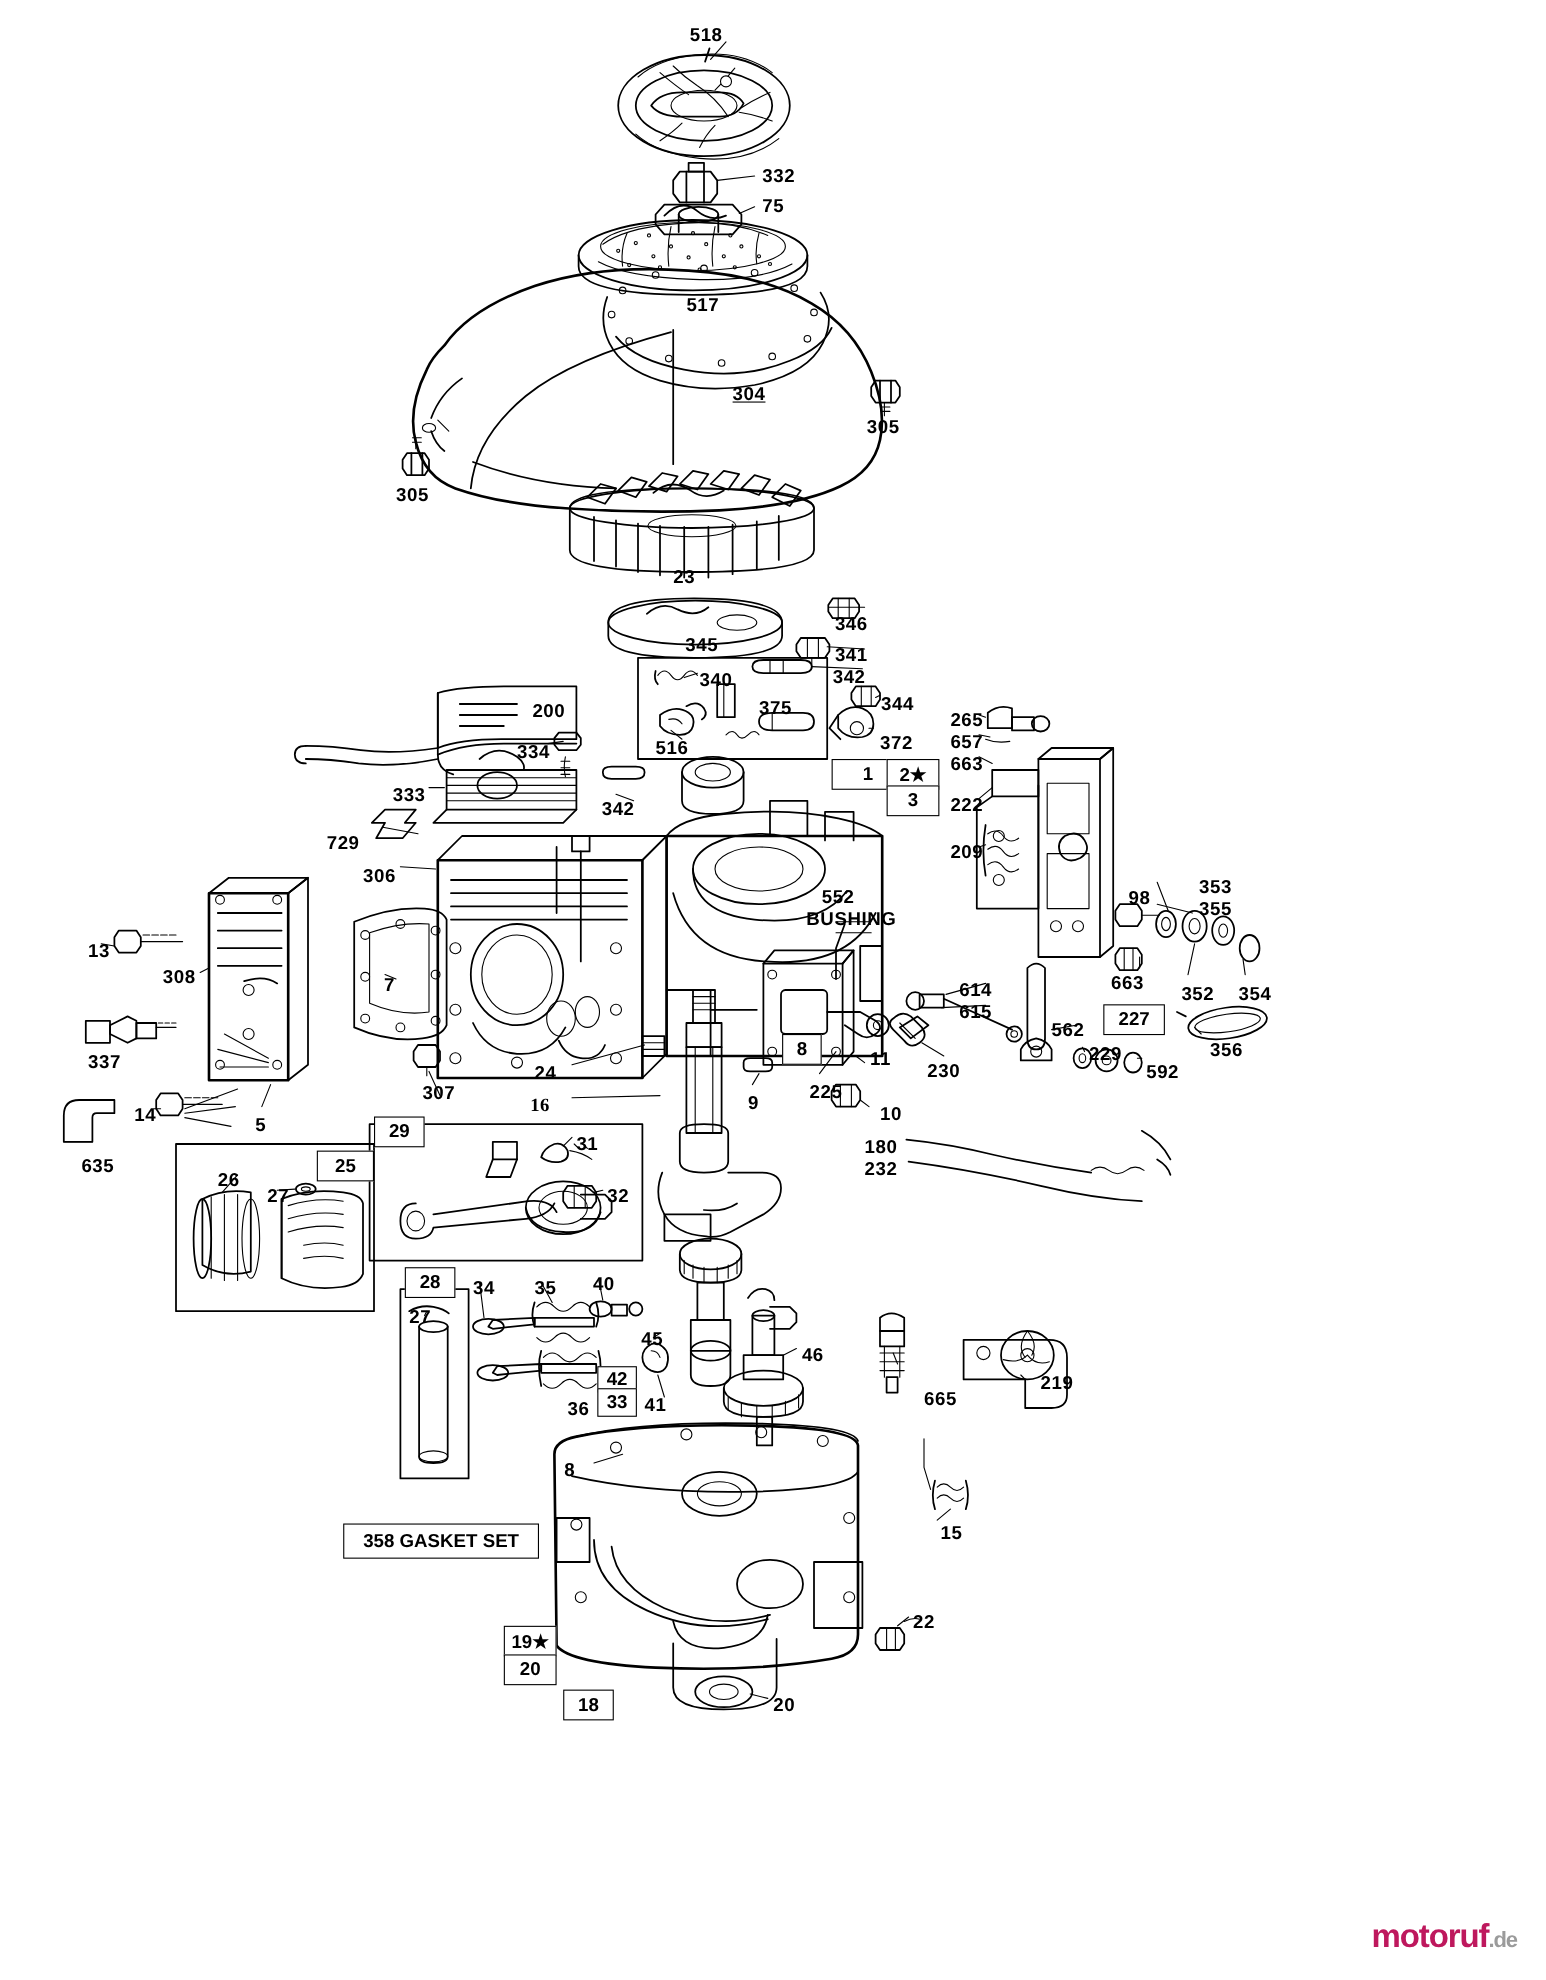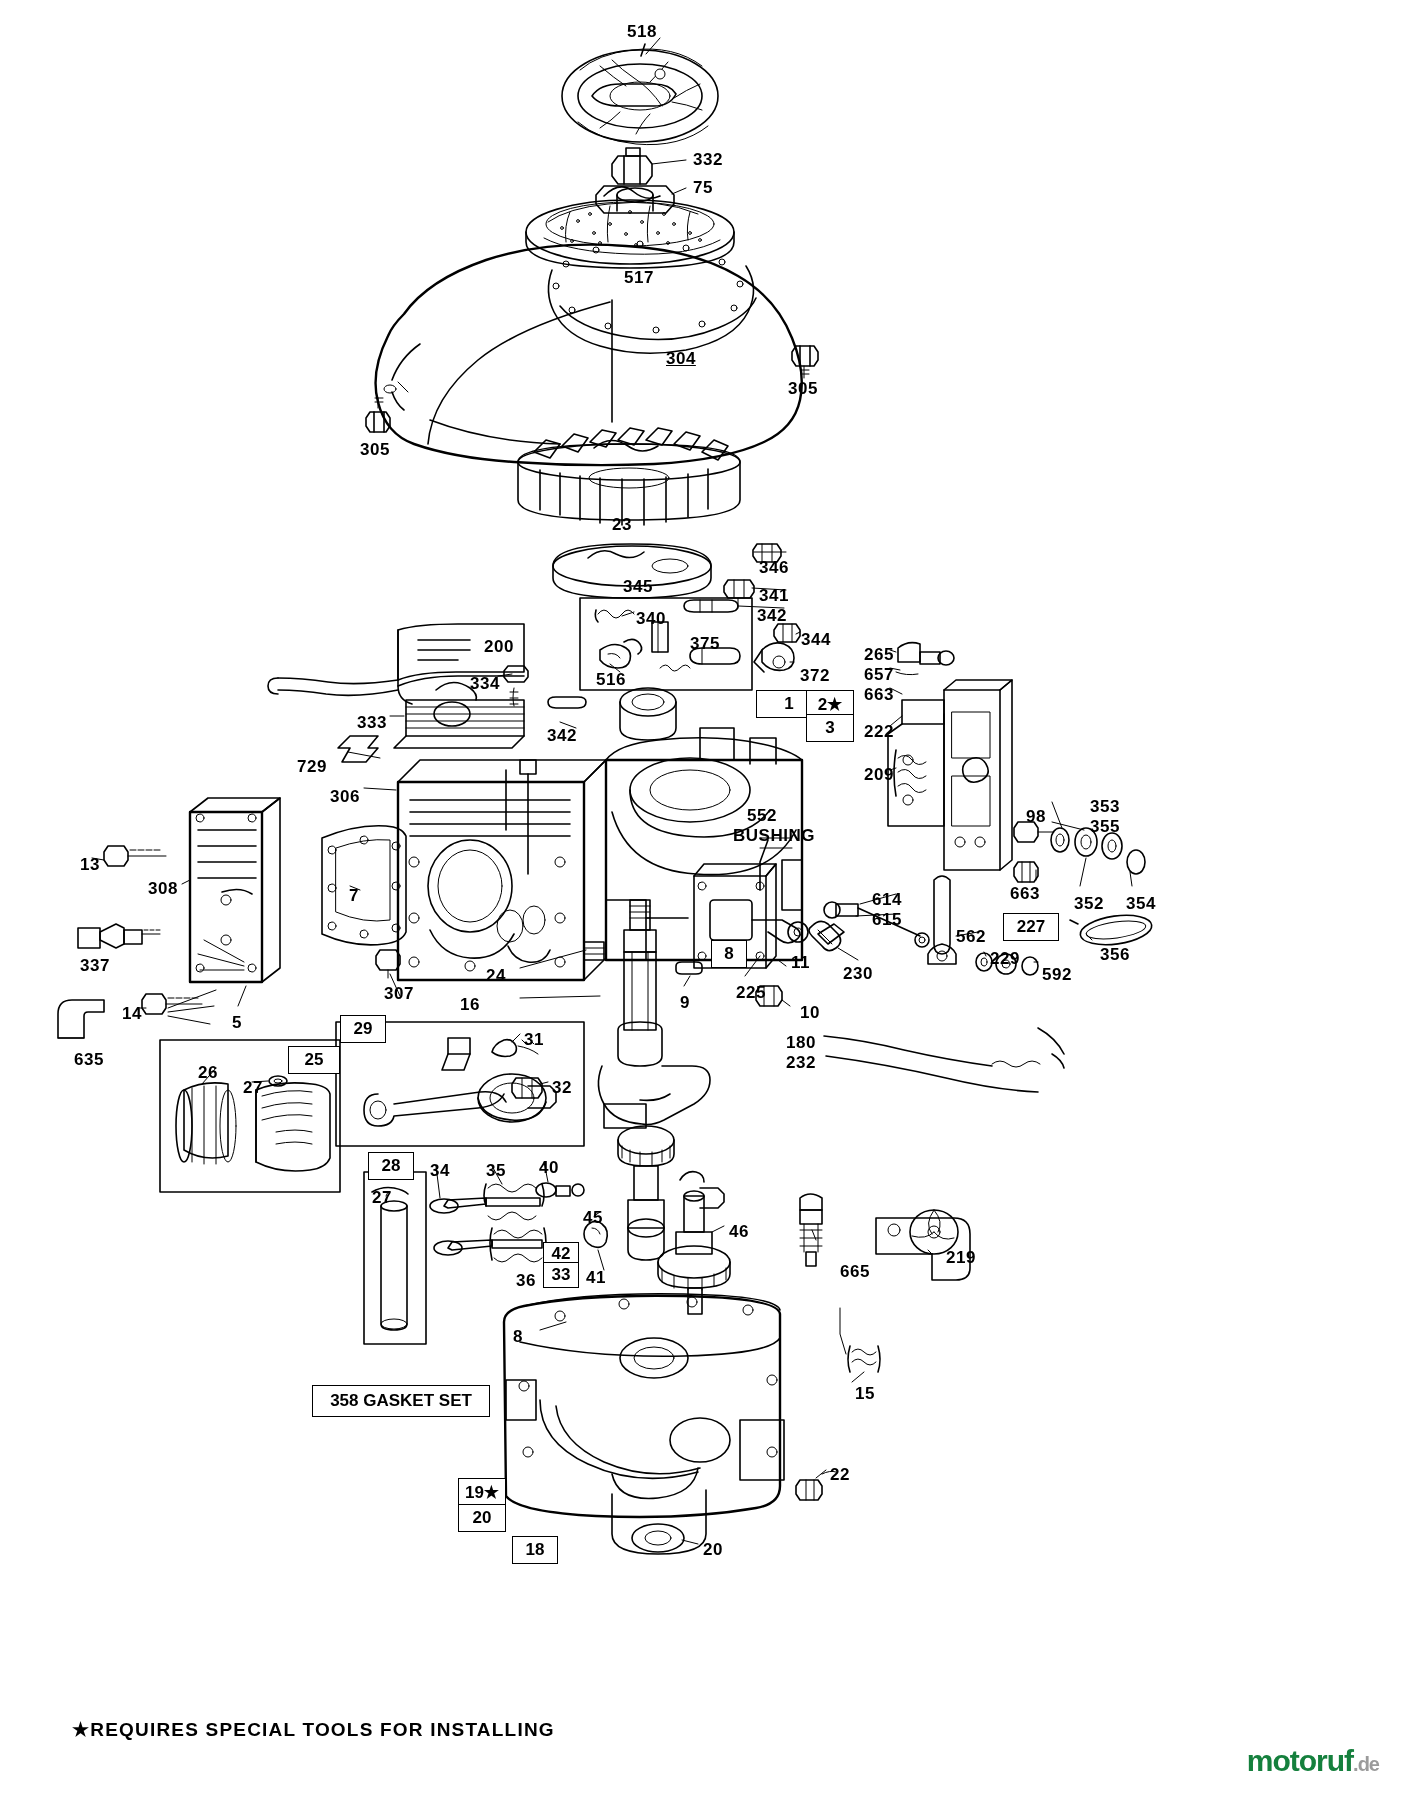--- a/index.html
+++ b/index.html
@@ -10,21 +10,21 @@
   .cal{position:absolute;font-family:"Liberation Sans",sans-serif;font-weight:700;font-size:17px;letter-spacing:.5px;color:#000;white-space:nowrap;}
 
   
   .boxed{position:absolute;border:1.6px solid #000;font-weight:700;font-size:17px;display:flex;align-items:center;justify-content:center;background:#fff;white-space:nowrap;}
 
   
   #note{position:absolute;left:72px;top:1718px;font-weight:700;font-size:19px;letter-spacing:1.2px;font-family:"Liberation Sans",sans-serif;}
 
   
   #wm{position:absolute;right:26px;bottom:22px;font-size:30px;font-weight:700;letter-spacing:-1px;font-family:"Liberation Sans",sans-serif;}
-  #wm .m{color:#15803d;}
+  #wm .m{color:#be185d;}
   #wm .de{color:#9b9b9b;font-size:20px;}
 
   svg{display:block;}
   .ln{fill:none;stroke:#000;stroke-width:1.6;stroke-linecap:round;stroke-linejoin:round;}
   .ln2{fill:none;stroke:#000;stroke-width:2.4;stroke-linecap:round;stroke-linejoin:round;}
   .lnt{fill:none;stroke:#000;stroke-width:1;stroke-linecap:round;stroke-linejoin:round;}
   .fillw-t{fill:#fff;stroke:#000;stroke-width:1;}
 </style>
 </head>
 <body>
@@ -727,21 +727,21 @@
       <div class="cal" style="left: 733px; top: 826px;">BUSHING</div>
       <div class="cal" style="left: 80px; top: 855px;">13</div>
       <div class="cal" style="left: 148px; top: 879px;">308</div>
       <div class="cal" style="left: 80px; top: 956px;">337</div>
       <div class="cal" style="left: 122px; top: 1004px;">14</div>
       <div class="cal" style="left: 232px; top: 1013px;">5</div>
       <div class="cal" style="left: 74px; top: 1050px;">635</div>
       <div class="cal" style="left: 349px; top: 886px;">7</div>
       <div class="cal" style="left: 384px; top: 984px;">307</div>
       <div class="cal" style="left: 486px; top: 966px;">24</div>
-      <div class="cal" style="left: 460px; top: 995px;">16</div>
+      <div class="cal" style="left: 482px; top: 995px; font-family: Liberation Serif, serif;">16</div>
       <div class="cal" style="left: 680px; top: 993px;">9</div>
       <div class="cal" style="left: 800px; top: 1003px;">10</div>
       <div class="cal" style="left: 791px; top: 953px;">11</div>
       <div class="cal" style="left: 736px; top: 983px;">225</div>
       <div class="cal" style="left: 872px; top: 890px;">614</div>
       <div class="cal" style="left: 872px; top: 910px;">615</div>
       <div class="cal" style="left: 843px; top: 964px;">230</div>
       <div class="cal" style="left: 956px; top: 927px;">562</div>
       <div class="cal" style="left: 990px; top: 949px;">229</div>
       <div class="cal" style="left: 1042px; top: 965px;">592</div>
@@ -776,19 +776,18 @@
       <div class="boxed" style="left: 340px; top: 1015px; width: 44px; height: 26px;">29</div>
       <div class="boxed" style="left: 368px; top: 1152px; width: 44px; height: 26px;">28</div>
       <div class="boxed" style="left: 543px; top: 1242px; width: 34px; height: 22px;">42</div>
       <div class="boxed" style="left: 543px; top: 1262px; width: 34px; height: 24px;">33</div>
       <div class="boxed" style="left: 458px; top: 1478px; width: 46px; height: 26px;">19★</div>
       <div class="boxed" style="left: 458px; top: 1504px; width: 46px; height: 26px;">20</div>
       <div class="boxed" style="left: 512px; top: 1536px; width: 44px; height: 26px;">18</div>
       <div class="boxed" style="left: 312px; top: 1385px; width: 176px; height: 30px;">358 GASKET SET</div>
     </div>
 
-<div id="note">★REQUIRES SPECIAL TOOLS FOR INSTALLING</div>
 
 <div id="wm">
   <span class="m">motoruf</span><span class="de">.de</span>
 </div>
 
 </div>
 
 </body></html>

